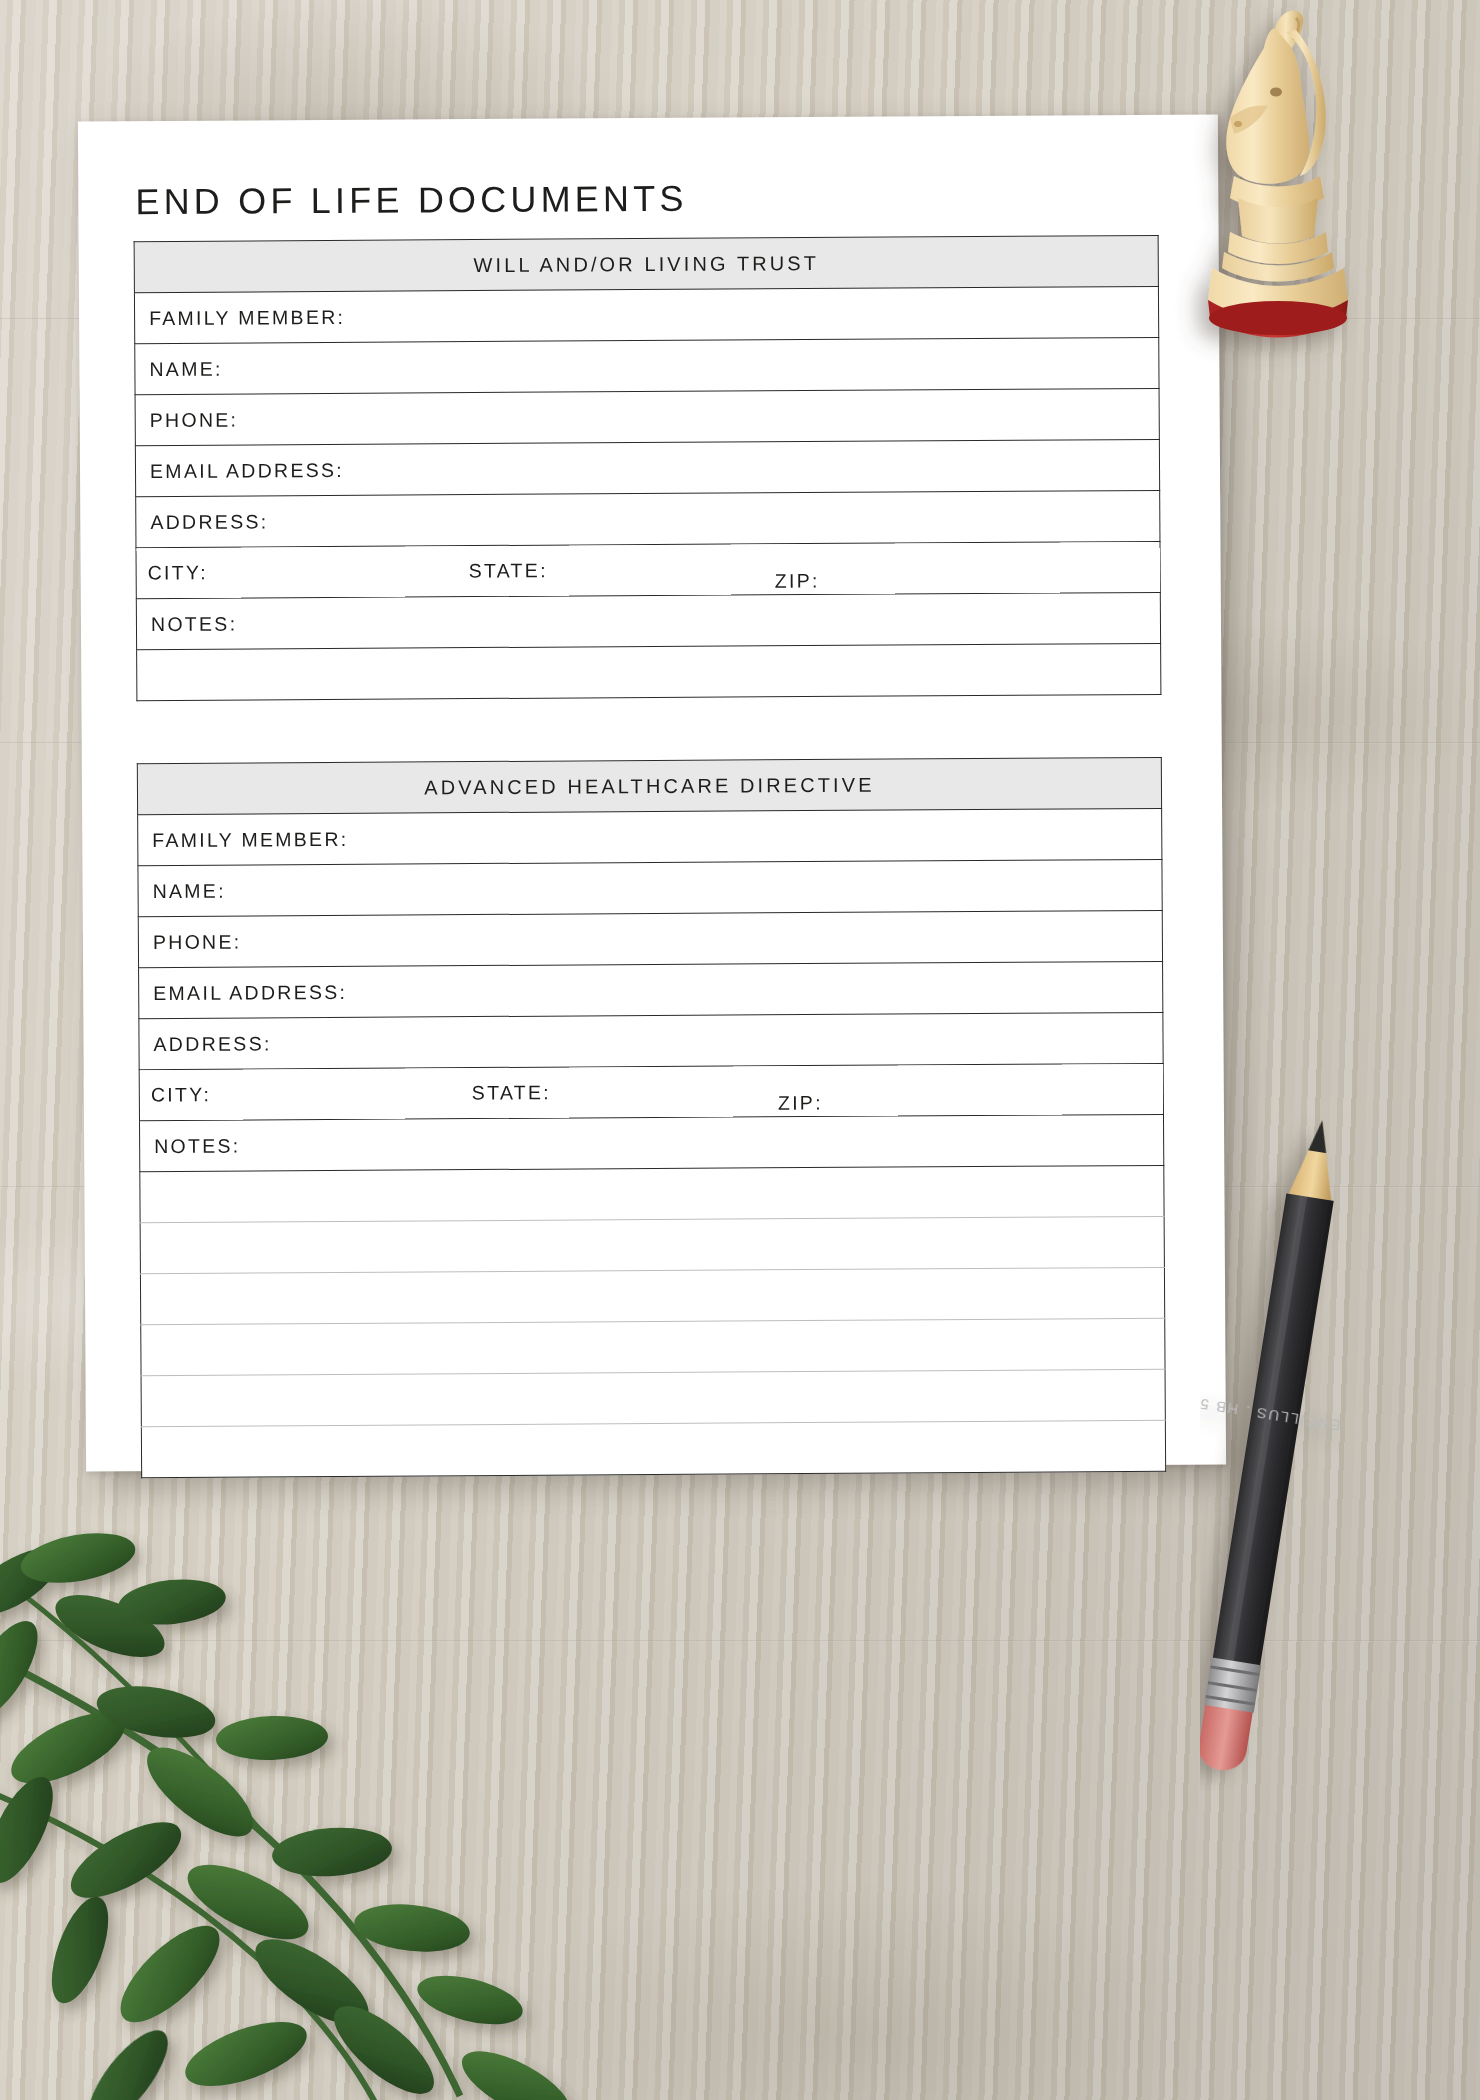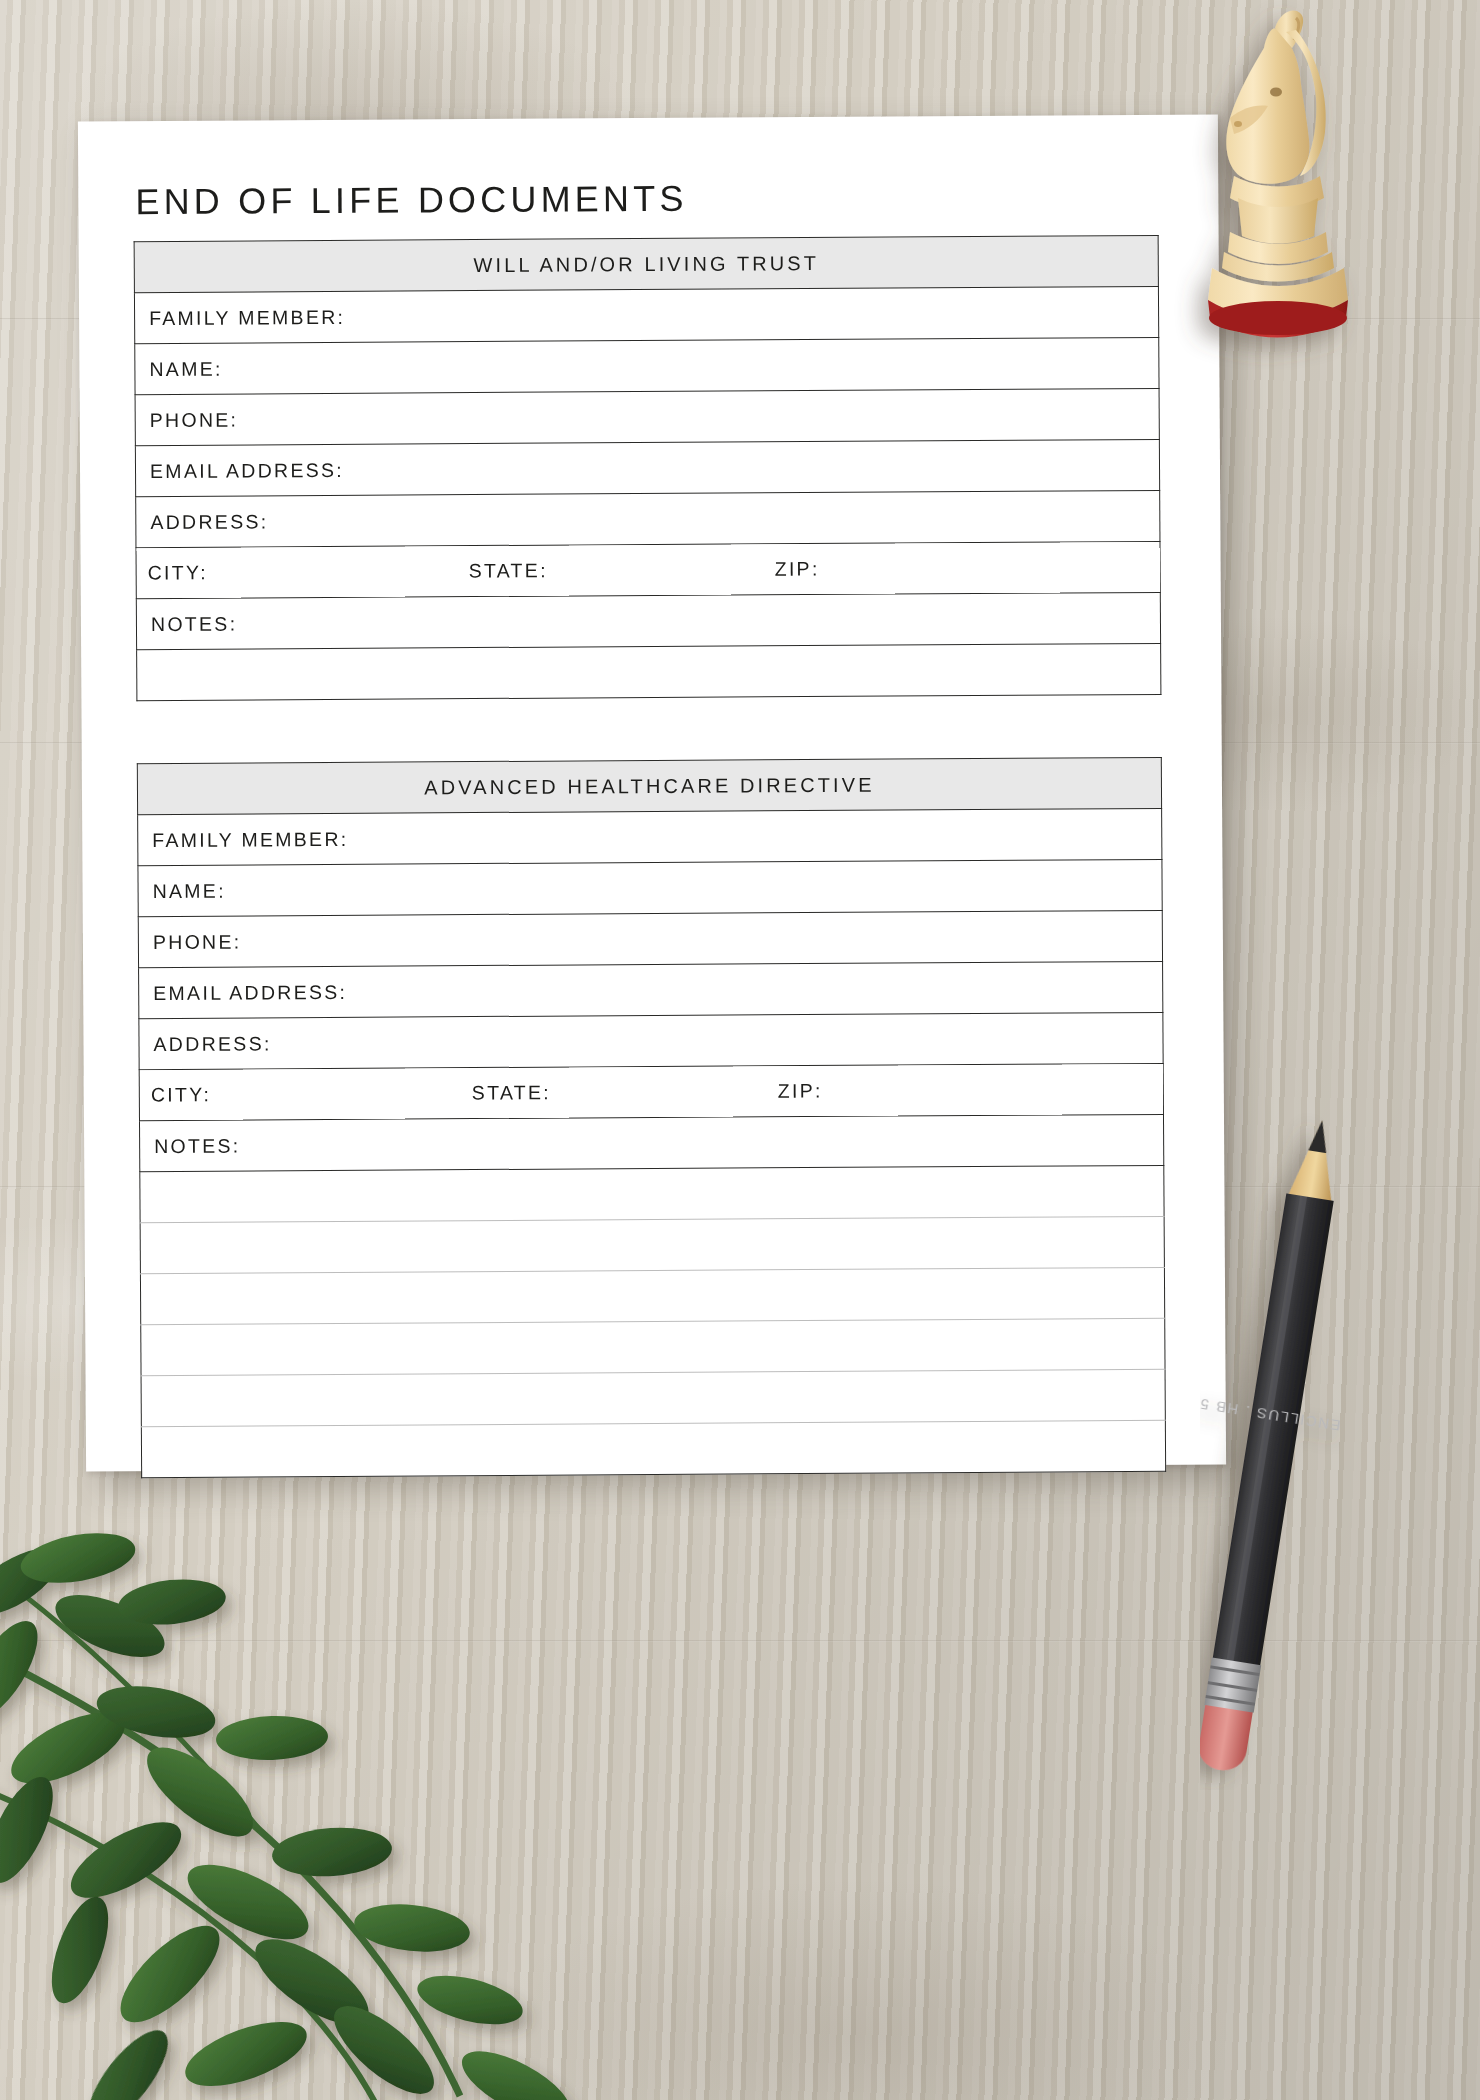--- a/index.html
+++ b/index.html
@@ -112,21 +112,21 @@
     padding: 0;
   }
   .csz span {
     position: absolute;
     top: 50%;
     transform: translateY(-50%);
     white-space: nowrap;
   }
   .csz .f-city  { left: 11px; }
   .csz .f-state { left: 332px; }
-  .csz .f-zip   { left: 638px; }
+  .csz .f-zip   { left: 638px; margin-top: 12px; }
 
   .table-gap { height: 62px; }
 
   
   .note-rule td {
     border-top: 1px solid #bdbdbd;
     border-bottom: 1px solid #bdbdbd;
     border-left: 1px solid #2a2a28;
     border-right: 1px solid #2a2a28;
   }

